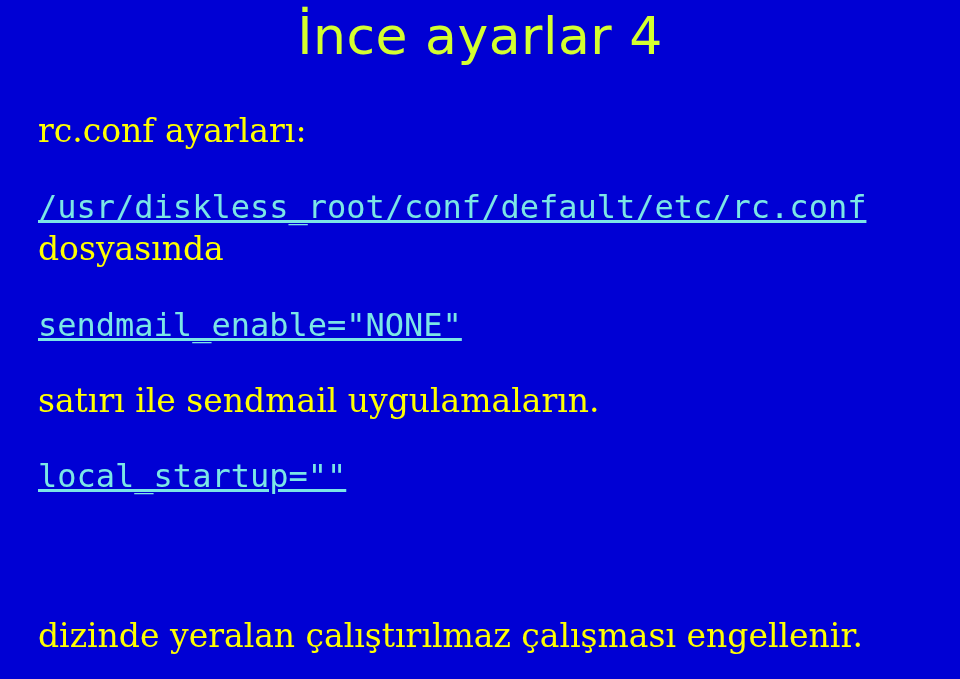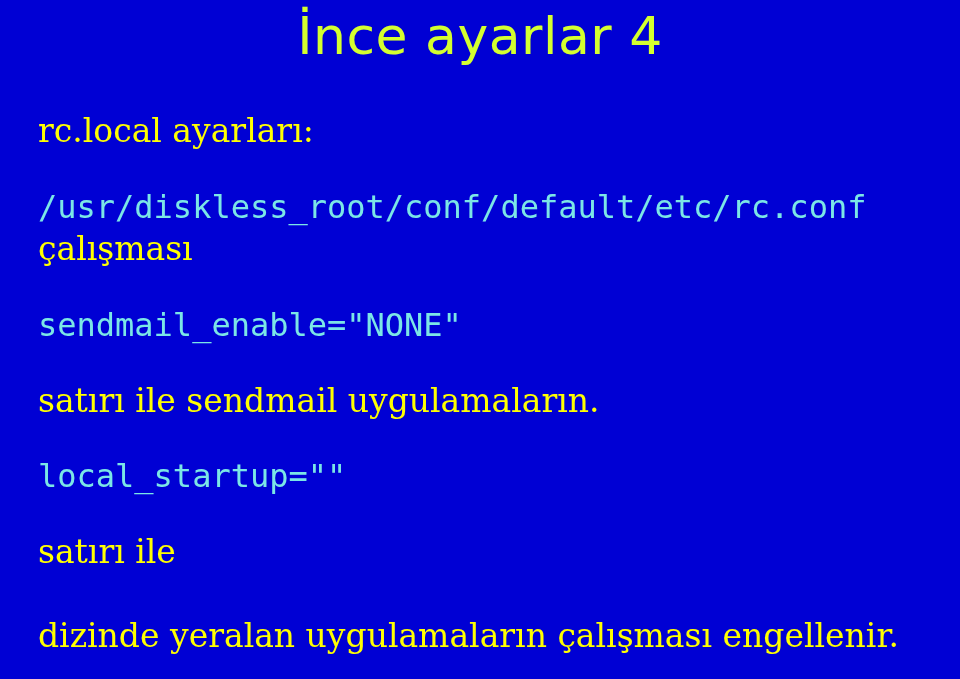--- a/index.html
+++ b/index.html
@@ -37,43 +37,44 @@
   .line {
     font-size: 33px;
     line-height: 1.28;
     margin-bottom: 34px;
   }
   .yellow { color: #ffff00; }
   .cyan   { color: #7be6e6; }
   .mono   {
     font-family: "DejaVu Sans Mono", "Courier New", monospace;
     font-size: 32px;
+    text-decoration: underline;
   }
 </style>
 </head>
 <body>
 
 <div class="slide">
   <div class="title">İnce ayarlar 4</div>
 
   <div class="body">
 
-    <div class="line yellow">rc.local ayarları:</div>
+    <div class="line yellow">rc.conf ayarları:</div>
 
     <div class="line">
       <span class="cyan mono">/usr/diskless_root/conf/default/etc/rc.conf</span><br>
-      <span class="yellow">çalışması</span>
+      <span class="yellow">dosyasında</span>
     </div>
 
     <div class="line cyan mono">sendmail_enable="NONE"</div>
 
     <div class="line yellow">satırı ile sendmail uygulamaların.</div>
 
     <div class="line cyan mono">local_startup=""</div>
 
     <div class="line" style="margin-bottom:0">
-      <span class="yellow">satırı ile</span><br>
       <br>
-      <span class="yellow">dizinde yeralan uygulamaların çalışması engellenir.</span>
+      <br>
+      <span class="yellow">dizinde yeralan çalıştırılmaz çalışması engellenir.</span>
     </div>
 
   </div>
 </div>
 
 </body></html>

